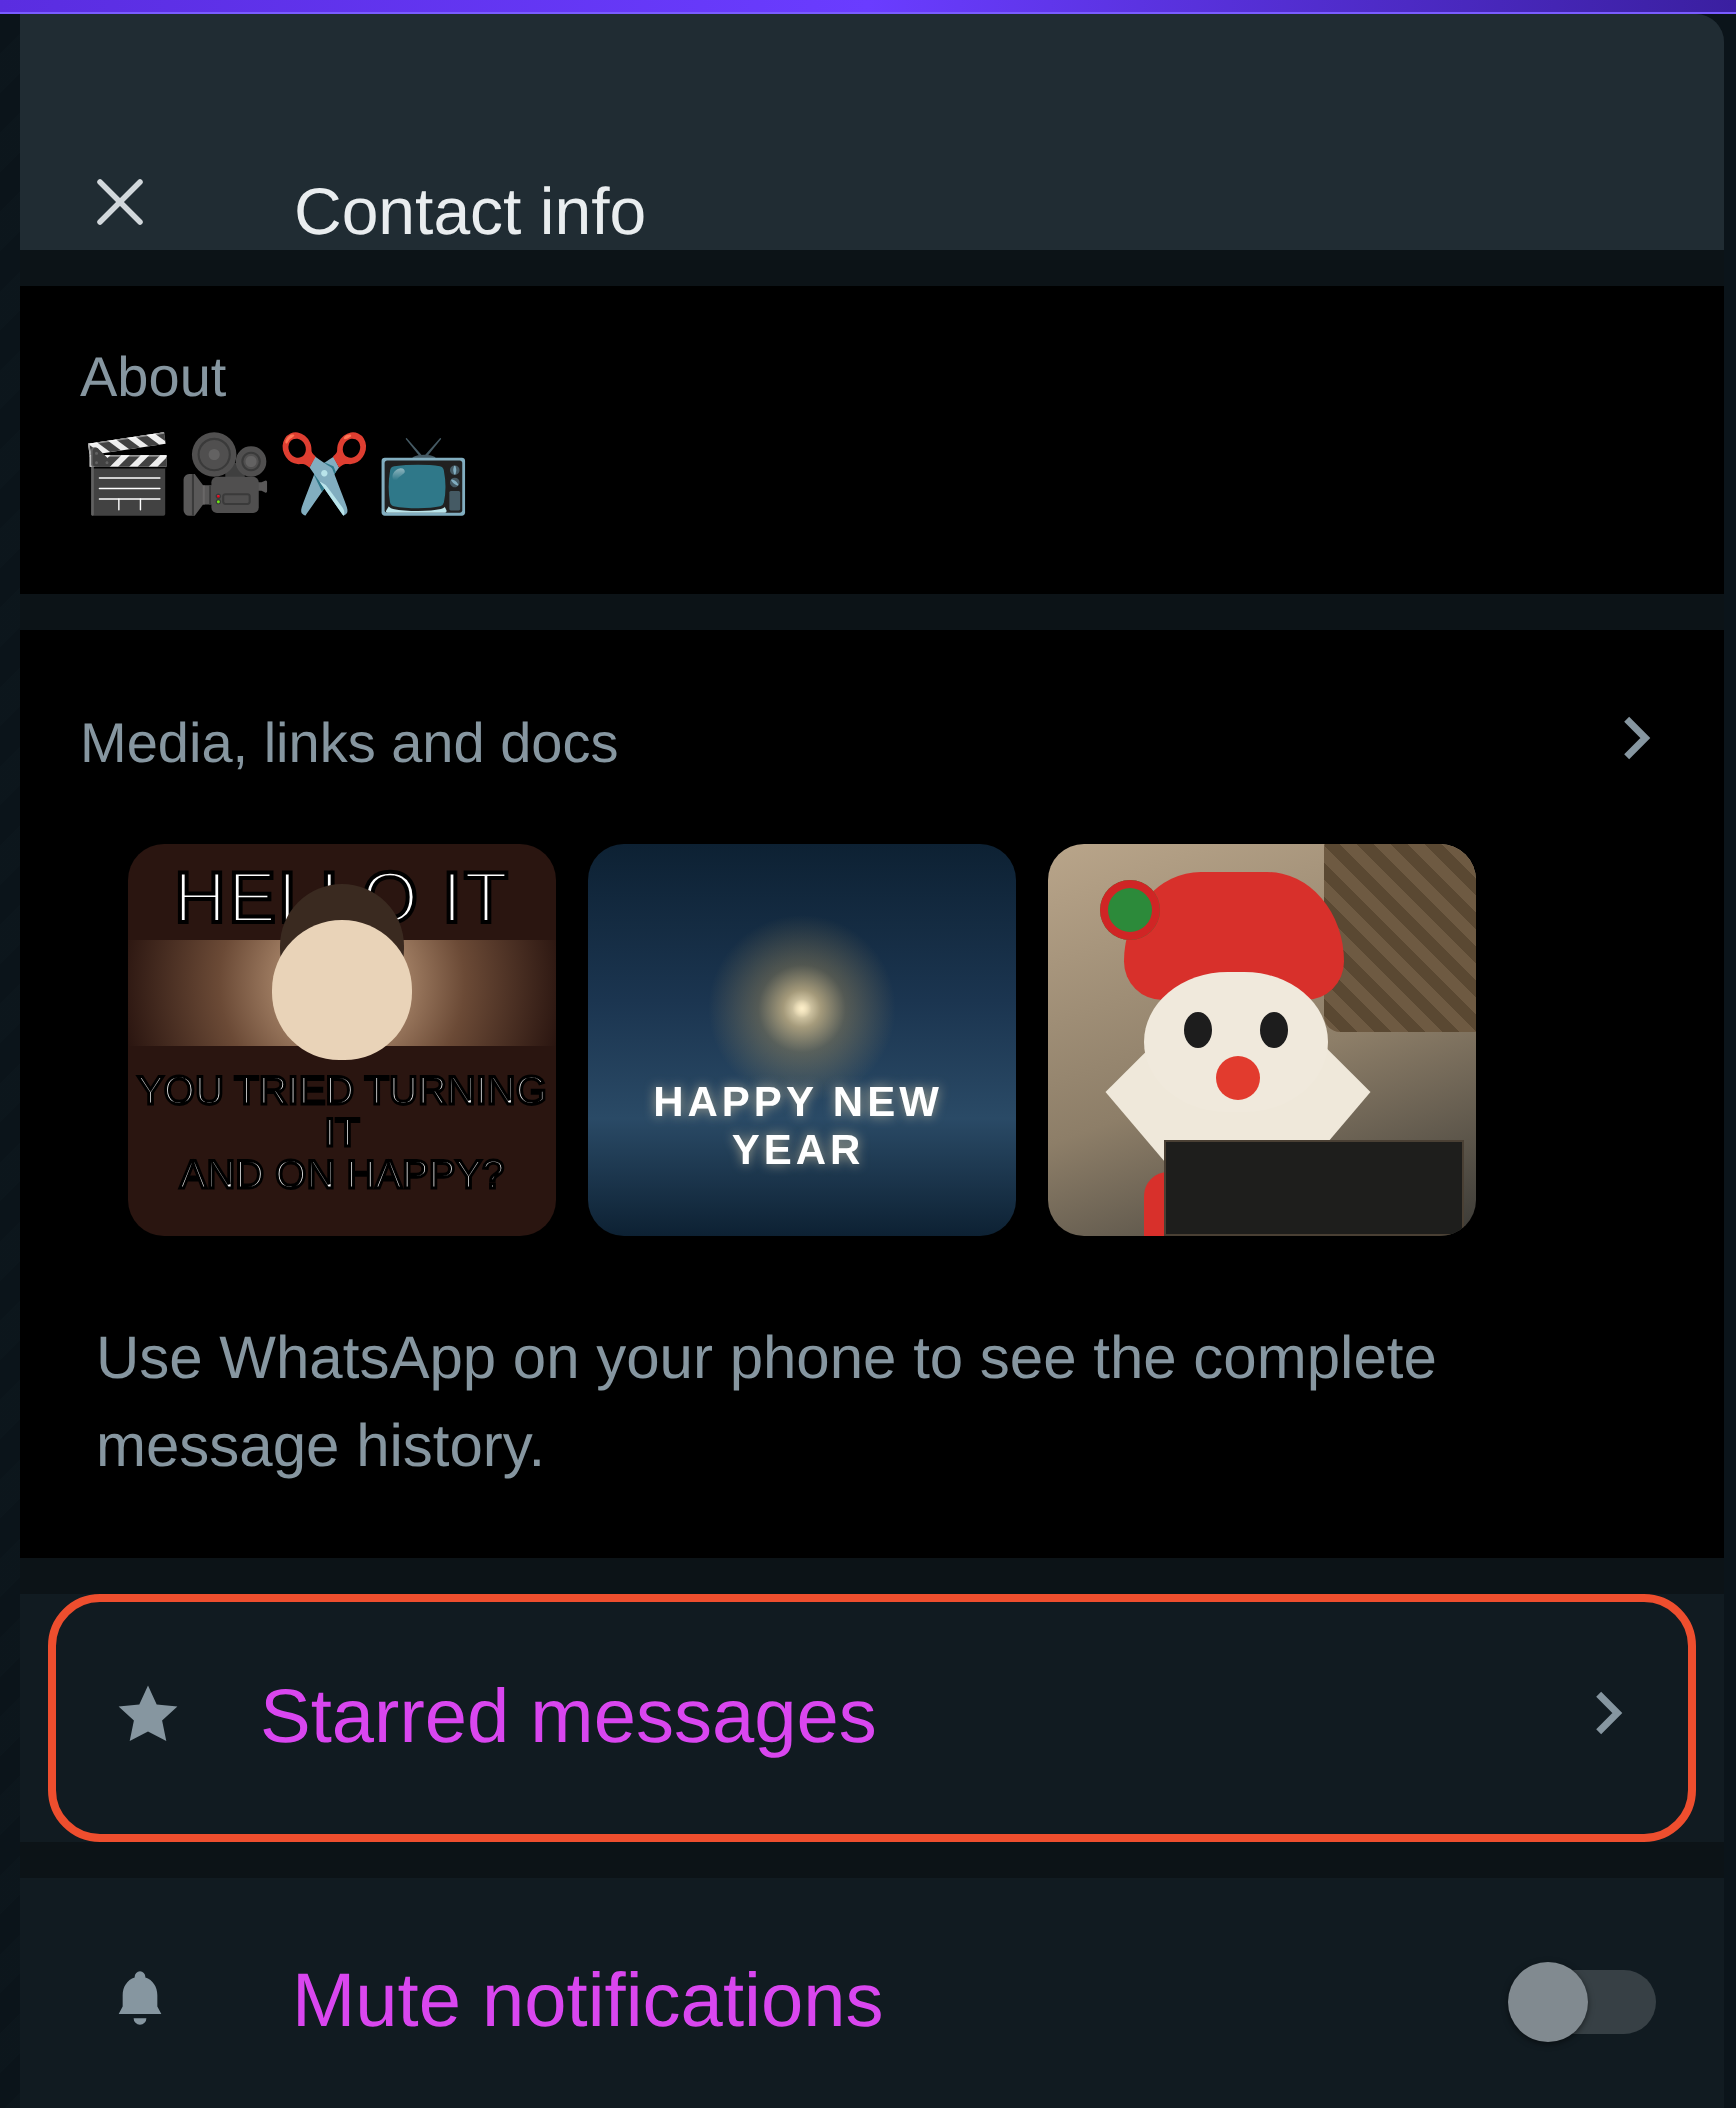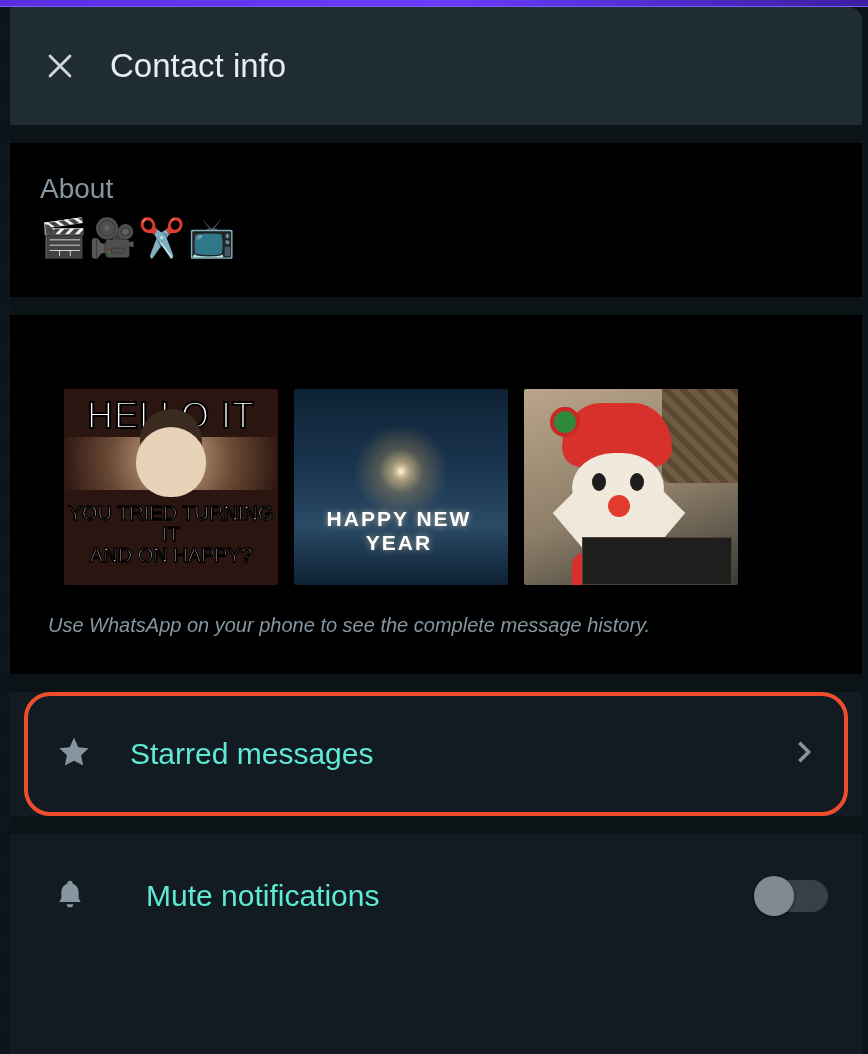--- a/index.html
+++ b/index.html
@@ -18,22 +18,22 @@
     }
     .panel{
       position:absolute; left:10px; right:6px; top:7px; bottom:0;
       background:#111b21;
       border-top-right-radius:14px;
       overflow:hidden;
     }
     
     .header{
       height:118px; background:#202c33;
-      display:flex; align-items:center; padding:0 26px;
-      gap:26px;
+      display:flex; align-items:flex-end; padding:0 26px;
+      gap:63px;
     }
     .close-btn{
       width:48px; height:48px; display:flex; align-items:center; justify-content:center;
       cursor:pointer; color:#8696a0;
     }
     .close-btn svg{ width:30px; height:30px; stroke:#d1d7db; stroke-width:2.2; }
     .header-title{ font-size:33px; font-weight:500; color:#e9edef; }
 
     
     .section{
@@ -42,21 +42,21 @@
     .gap{ height:18px; background:#0c1317; }
     .section-label{ color:#8696a0; font-size:28px; font-weight:400; margin-bottom:14px; }
     .about-emojis{ font-size:38px; line-height:1; letter-spacing:2px; }
 
     
     .media-head{ display:flex; align-items:center; justify-content:space-between; cursor:pointer; }
     .chev{ color:#8696a0; }
     .chev svg{ width:28px; height:28px; stroke:#8696a0; stroke-width:3; fill:none;}
     .thumbs{ display:flex; gap:16px; margin-top:34px; margin-left:24px; }
     .thumb{
-      width:214px; height:196px; border-radius:2px; overflow:hidden;
+      width:214px; height:196px; border-radius:18px; overflow:hidden;
       display:flex; align-items:center; justify-content:center;
       font-family:Impact,"Arial Black",sans-serif; color:#fff; text-align:center;
       position:relative; cursor:pointer;
     }
     .thumb1{ background:#2a1510; flex-direction:column; justify-content:space-between; padding:6px 0;}
     .thumb1 .t-top{ font-size:36px; letter-spacing:1px; -webkit-text-stroke:2px #000;}
     .thumb1 .t-mid{ flex:1; width:100%; background:radial-gradient(circle at 50% 40%,#d8b492 0%,#6b4a36 55%,#2a1510 100%); position:relative;}
     .thumb1 .t-mid::after{ content:""; position:absolute; left:50%; top:48%; width:70px; height:70px; transform:translate(-50%,-50%); background:#e9d3b8; border-radius:50% 50% 48% 48%; box-shadow:0 -22px 0 -4px #3a2a20;}
     .thumb1 .t-bot{ font-size:20px; line-height:1.05; -webkit-text-stroke:1.5px #000; padding:13px 4px;}
     .thumb1 .t-bot span{ display:block; }
@@ -75,32 +75,32 @@
     .santa .eye{ position:absolute; top:70px; width:14px; height:18px; background:#1d1d1d; border-radius:50%;}
     .santa .eye.l{ left:50px;} .santa .eye.r{ left:88px;}
     .santa .nose{ position:absolute; left:66px; top:92px; width:22px; height:22px; background:#e23b2e; border-radius:50%;}
     .santa .beard{ position:absolute; left:8px; top:88px; width:138px; height:100px; background:#efe8da; clip-path:polygon(50% 100%,2% 22%,18% 0,82% 0,98% 22%);}
     .santa .body{ position:absolute; left:30px; top:150px; width:96px; height:40px; background:#d8302b; border-radius:12px 12px 0 0;}
     .santa .star{ position:absolute; left:66px; top:160px; width:26px; height:26px; background:#caa24a; clip-path:polygon(50% 0,61% 35%,98% 35%,68% 57%,79% 91%,50% 70%,21% 91%,32% 57%,2% 35%,39% 35%);}
     .thumb3 .box{ position:absolute; left:58px; bottom:0; width:150px; height:48px; background:#1e1e1c; border:1px solid #4a4034;}
     .thumb3 .basket{ position:absolute; right:-34px; top:-6px; width:110px; height:100px; background:repeating-linear-gradient(45deg,#6e5a42 0 6px,#5a4832 6px 12px); border-radius:8px;}
 
     .media-hint{
-      color:#8696a0; font-size:20px; line-height:1.45; margin-top:26px; padding-right:10px; padding-left:8px;font-style:italic;
+      color:#8696a0; font-size:30px; line-height:1.45; margin-top:40px; padding-right:10px; padding-left:8px;
     }
 
     
     .starred-wrap{
       margin:0 14px; border:4px solid #ee4e2e; border-radius:26px;
       background:#111b21; height:124px; display:flex; align-items:center;
       padding:0 28px; gap:38px; cursor:pointer; position:relative;
     }
     .starred-wrap .chev{ position:absolute; right:26px; top:50%; transform:translateY(-50%);}
     .star-icon svg{ width:36px; height:36px; fill:#8696a0;}
-    .row-label{ font-size:30px; color:#5eead4; }
+    .row-label{ font-size:38px; color:#d946ef; }
 
     
     .mute-row{
       background:#111b21; height:124px; display:flex; align-items:center;
       padding:0 40px 0 44px; gap:60px; position:relative;
     }
     .bell-icon svg{ width:32px; height:36px; fill:#8696a0;}
     .toggle{
       position:absolute; right:34px; top:50%; transform:translateY(-50%);
       width:72px; height:32px; background:#374045; border-radius:18px; cursor:pointer;
@@ -139,20 +139,28 @@
   <div class="gap"></div>
 
   <div class="section" style="padding-bottom:40px;">
     <div class="section-label">About</div>
     <div class="about-emojis">🎬🎥✂️📺</div>
   </div>
 
   <div class="gap"></div>
 
   <div class="section" style="padding-top:40px;">
+    <div class="media-head">
+      <div class="section-label" style="margin-bottom:0;">Media, links and docs</div>
+      <div class="chev">
+        <svg viewBox="0 0 24 24">
+            <polyline points="8 4 16 12 8 20"></polyline>
+          </svg>
+      </div>
+    </div>
 
     <div class="thumbs">
       <div class="thumb thumb1">
         <div class="t-top">HELLO IT</div>
         <div class="t-mid"></div>
         <div class="t-bot">
           <span>YOU TRIED TURNING IT</span>
           <span>AND ON HAPPY?</span>
         </div>
       </div>

